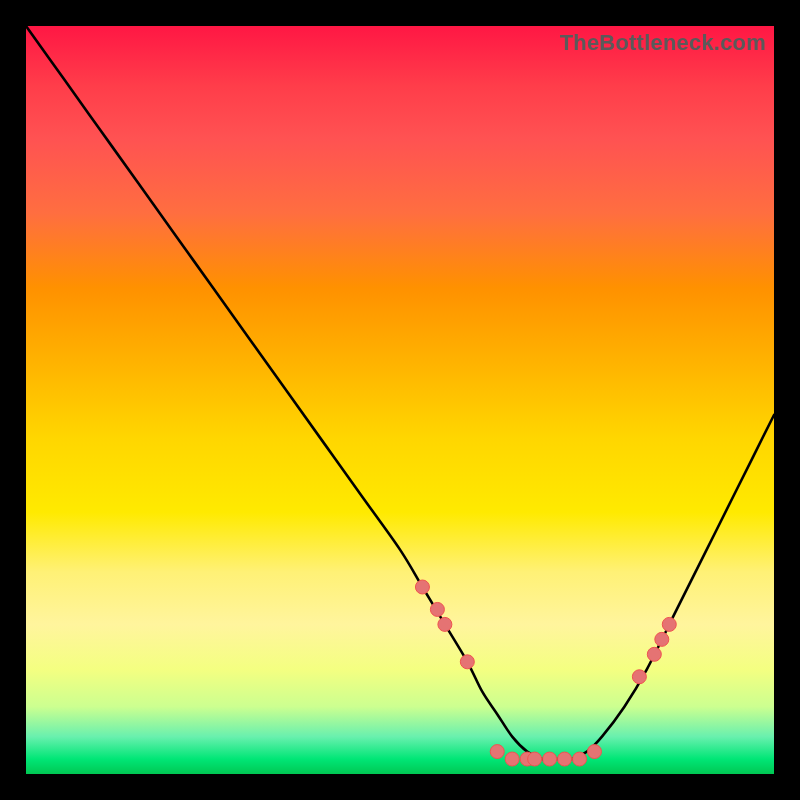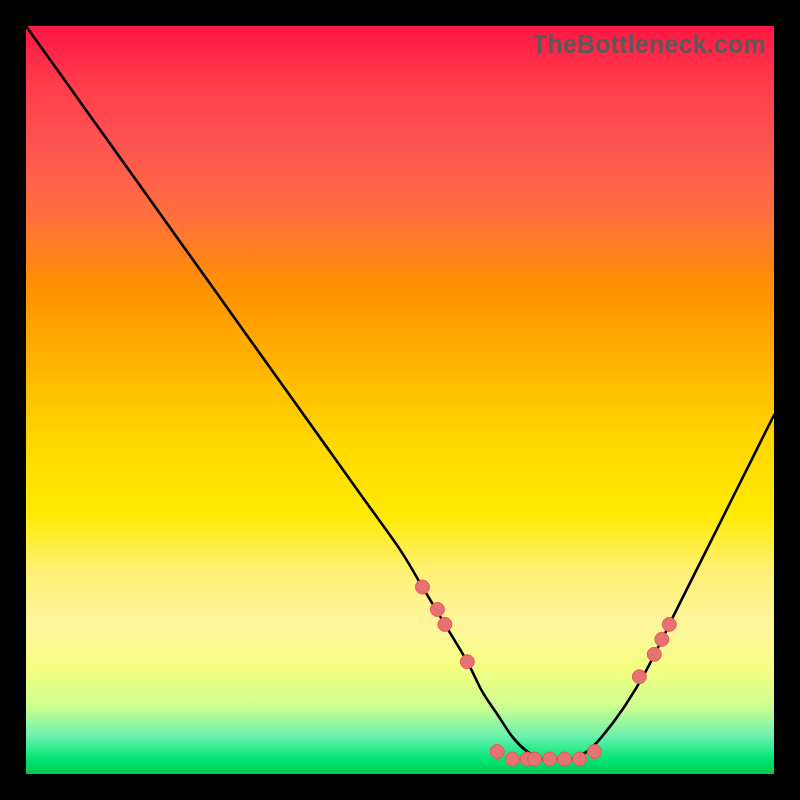--- a/index.html
+++ b/index.html
@@ -25,21 +25,21 @@
       #ccff90 91%,
       #69f0ae 95%,
       #00e676 98%,
       #00c853 100%);
   }
   .watermark {
     position: absolute;
     top: 4px;
     right: 8px;
     font-family: Arial, Helvetica, sans-serif;
-    font-size: 25px;
+    font-size: 22px;
     font-weight: 600;
     color: #5a5a5a;
     letter-spacing: 0.2px;
   }
   svg.plot {
     position: absolute;
     left: 0; top: 0;
     width: 748px; height: 748px;
     overflow: visible;
   }

